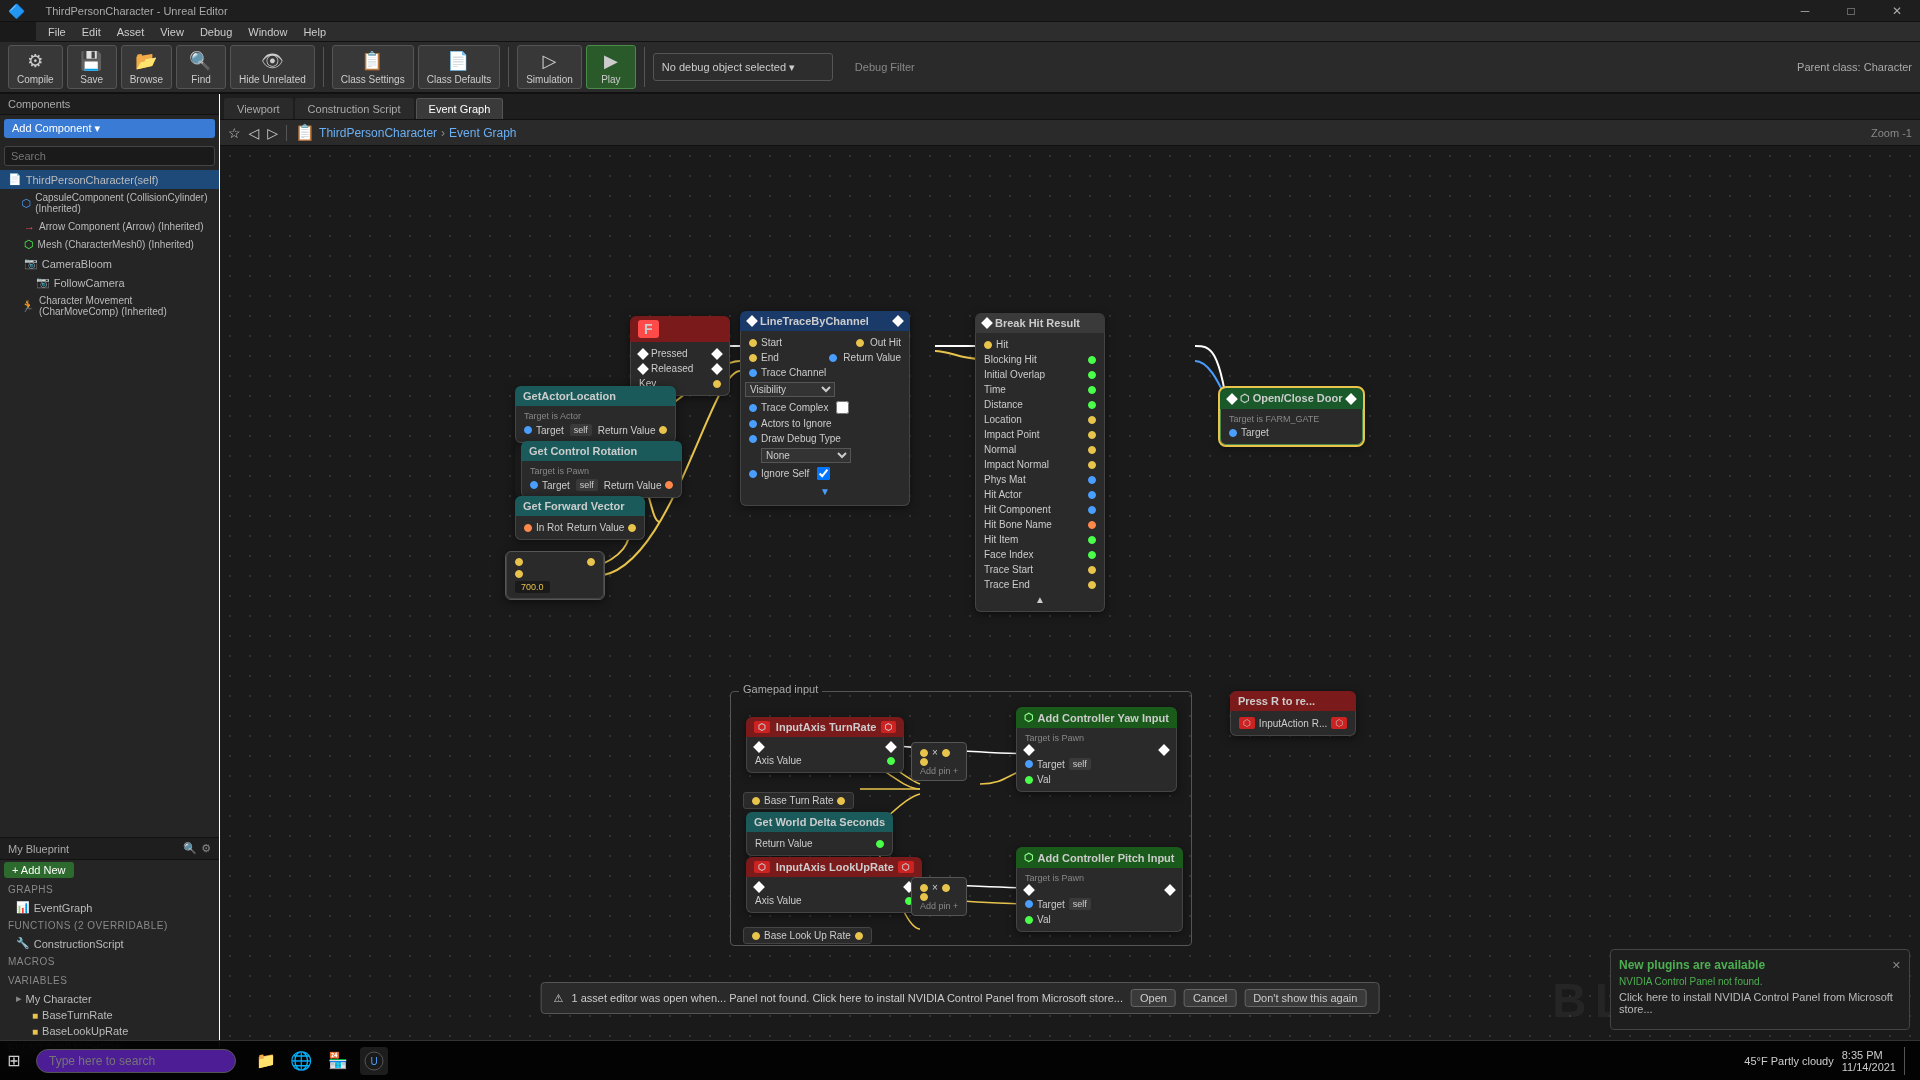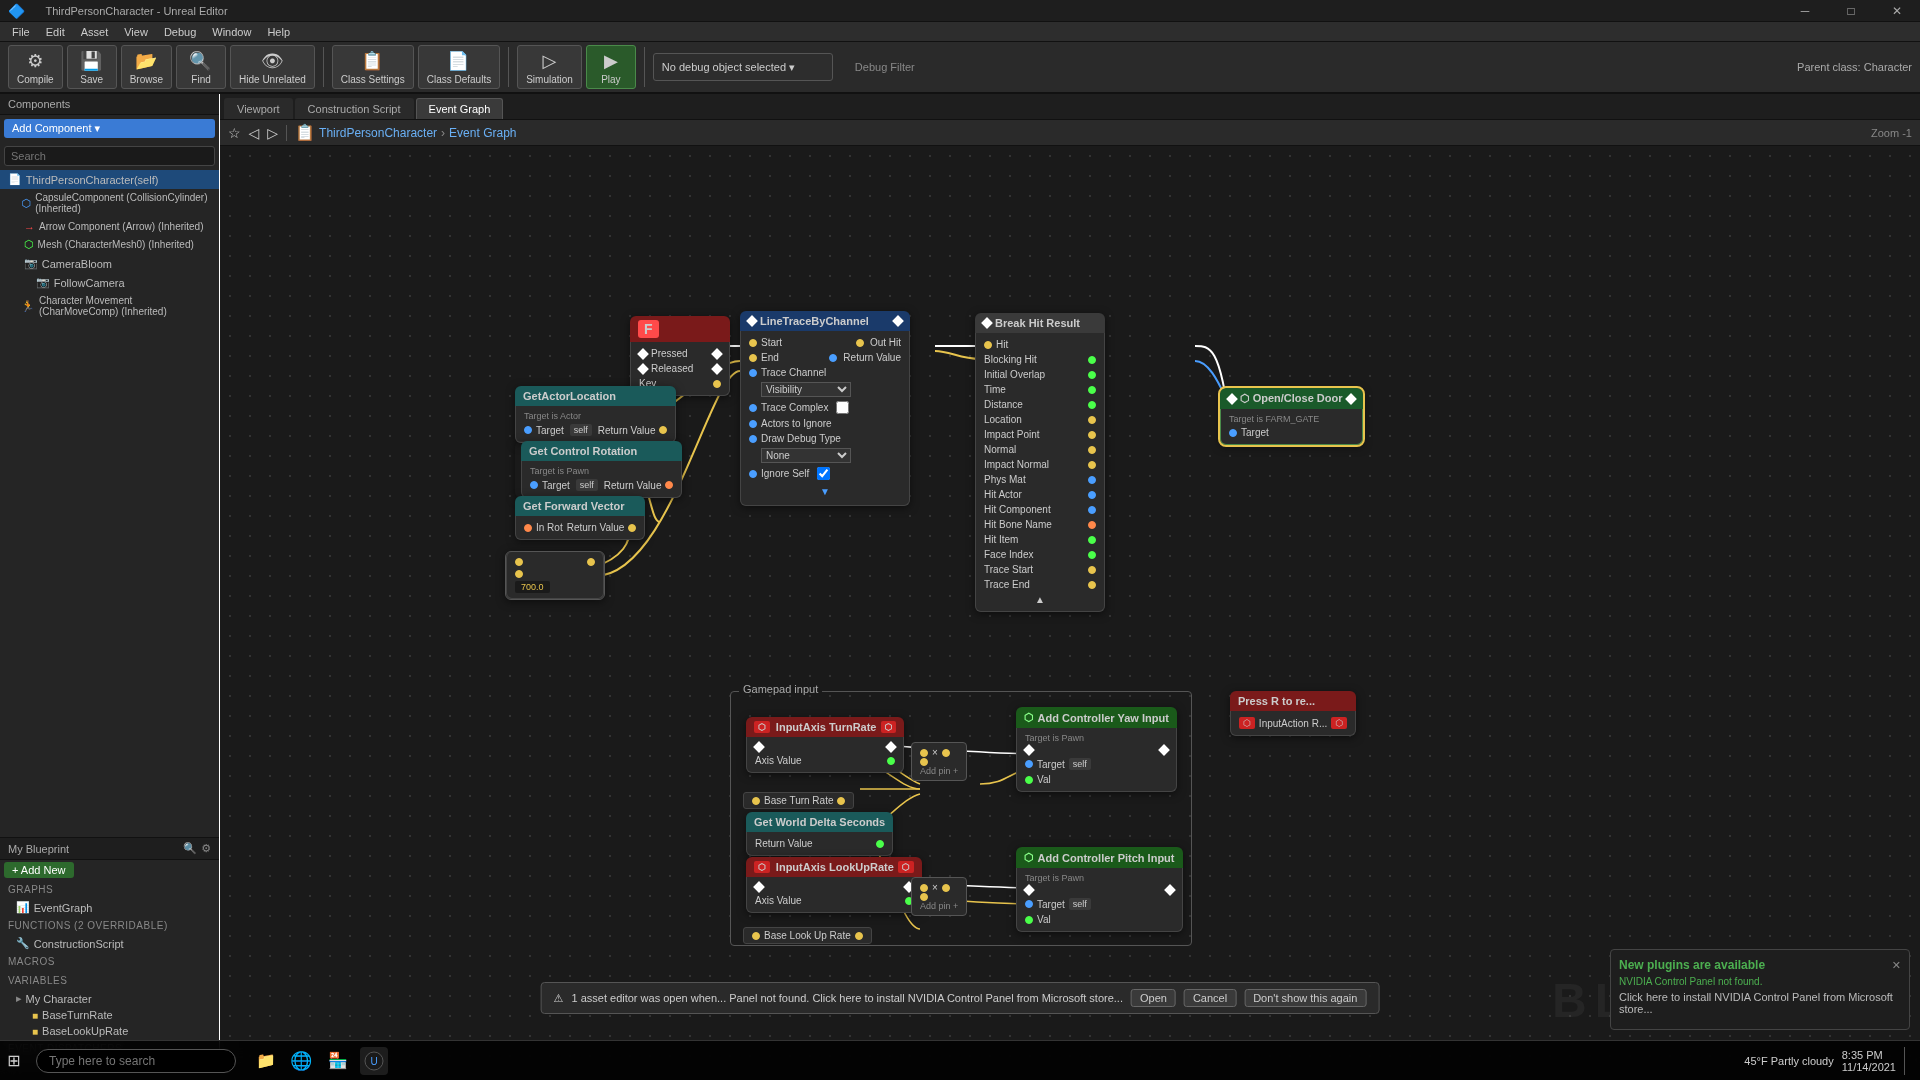--- a/index.html
+++ b/index.html
@@ -47,20 +47,21 @@
     }
 
     
     #menubar {
       height: 20px;
       background: #2d2d2d;
       display: flex;
       align-items: center;
       padding: 0 4px;
       border-bottom: 1px solid #111;
+      margin-left: 36px;
     }
     .menu-item {
       padding: 2px 8px;
       font-size: 11px;
       color: #ccc;
       cursor: pointer;
     }
 
     
     #toolbar {
@@ -367,21 +368,21 @@
       height: 40px;
       background: rgba(0,0,0,0.85);
       backdrop-filter: blur(10px);
       display: flex;
       align-items: center;
       border-top: 1px solid #333;
       z-index: 1000;
     }
 
     .taskbar-search {
-      background: #000000;
+      background: #4c1d95;
       border: 1px solid #555;
       border-radius: 16px;
       padding: 4px 12px;
       color: #888;
       font-size: 12px;
       width: 200px;
       margin: 0 8px;
     }
 
     .taskbar-icons {
@@ -719,21 +720,21 @@
           <div class="node-pin">
             <span class="pin-dot yellow"></span>
             <span>End</span>
             <span class="pin-dot blue pin-right"></span>
             <span style="margin-left:2px;font-size:10px;">Return Value</span>
           </div>
           <div class="node-pin">
             <span class="pin-dot blue"></span>
             <span>Trace Channel</span>
           </div>
-          <div style="padding:2px 8px 2px 20px;">
+          <div style="padding:2px 8px 2px 4px;">
             <select style="background:#333;border:1px solid #555;color:#ccc;font-size:10px;width:90px;">
               <option>Visibility</option>
             </select>
           </div>
           <div class="node-pin">
             <span class="pin-dot blue"></span>
             <span>Trace Complex</span>
             <input type="checkbox" style="margin-left: 4px;">
           </div>
           <div class="node-pin">

